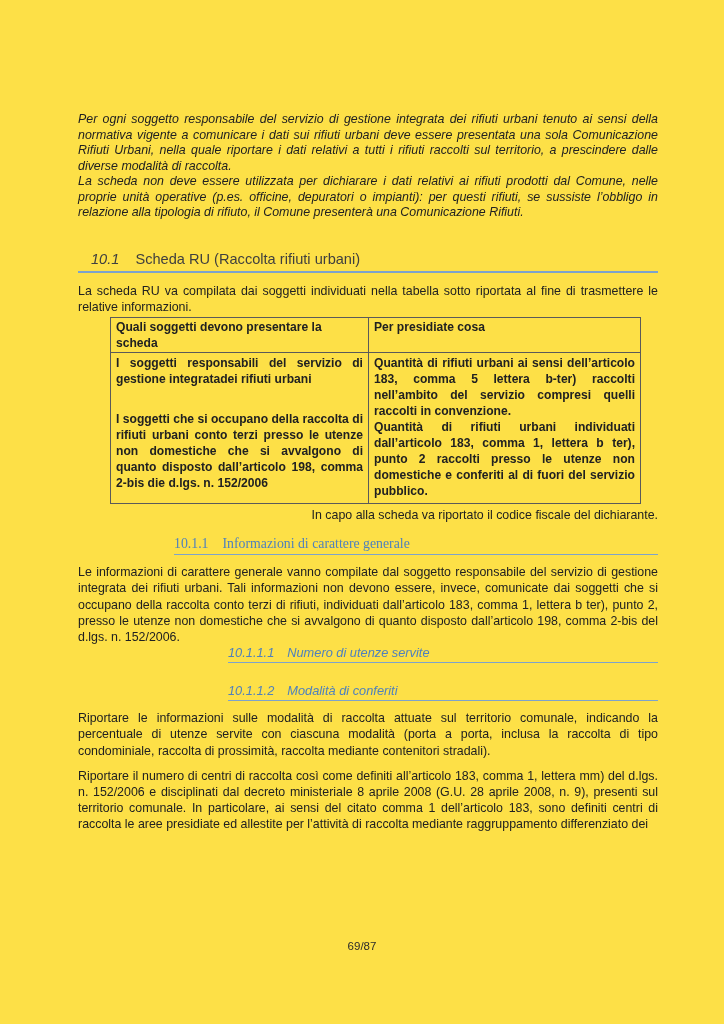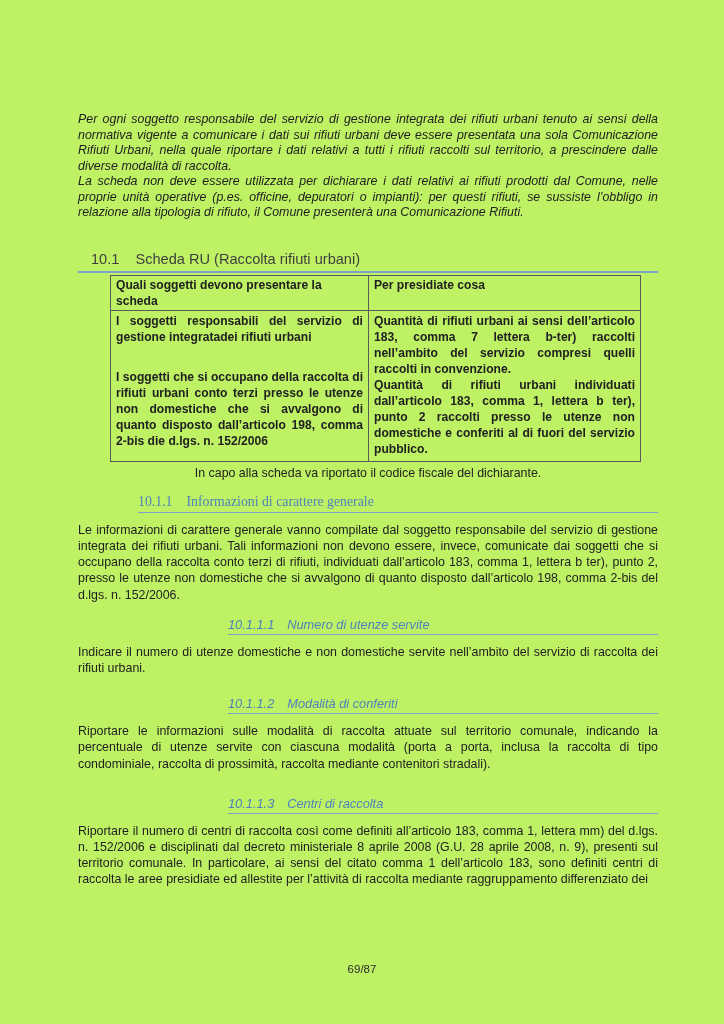--- a/index.html
+++ b/index.html
@@ -7,21 +7,21 @@
     --heading-text:#3f3f3f;
     --heading-accent:#4f81bd;
     --heading-underline:#7da3cc;
     --table-border:#5a5a5a;
     --body-text:#212121;
   }
   html,body{margin:0;padding:0;background:#ffffff;}
   .page{
     position:relative;
     width:724px;height:1024px;
-    background:#bef264;
+    background:#fde047;
     overflow:hidden;
     font-family:"Liberation Sans","DejaVu Sans",sans-serif;
     color:var(--body-text);
   }
   .content{margin:0 66px 0 78px;}
   p{margin:0;}
   .body-text{
     font-size:12.4px;
     line-height:16.2px;
     text-align:justify;
@@ -35,21 +35,21 @@
     text-align:justify;
   }
   .h2{
     margin-top:30px;
     padding:0 0 4px 13px;
     border-bottom:2px solid var(--heading-underline);
     font-size:14.6px;
     color:var(--heading-text);
     white-space:nowrap;
   }
-  .h2 .hnum{margin-right:16px;}
+  .h2 .hnum{margin-right:16px;font-style:italic;}
   .lead{margin-top:10px;}
   table.subjects{
     margin-top:2px;
     margin-left:32px;
     width:530px;
     border-collapse:collapse;
     table-layout:fixed;
   }
   table.subjects th, table.subjects td{
     border:1px solid var(--table-border);
@@ -61,49 +61,49 @@
   }
   table.subjects th{
     text-align:left;
     font-weight:bold;
     padding-top:1px;padding-bottom:1px;
   }
   table.subjects col.c1{width:258px;}
   table.subjects col.c2{width:272px;}
   table.subjects td p{text-align:justify;}
   td .cell-gap{margin-top:24px;}
-  .after-table{margin-top:3px;text-align:center;}
+  .after-table{margin-top:3px;text-align:right;}
   .h3{
     margin-top:13px;
-    margin-left:60px;
+    margin-left:96px;
     padding-bottom:2px;
     border-bottom:1px solid var(--heading-underline);
     font-family:"Liberation Serif","DejaVu Serif",serif;
     font-size:13.8px;
     color:var(--heading-accent);
     white-space:nowrap;
   }
   .h3 .hnum{margin-right:14px;}
   .h4{
     margin-left:150px;
     padding-bottom:2px;
     border-bottom:1px solid var(--heading-underline);
     font-style:italic;
     font-size:12.8px;
     color:var(--heading-accent);
     white-space:nowrap;
   }
   .h4 .hnum{margin-right:13px;}
-  .h4.first{margin-top:14px;}
+  .h4.first{}
   .h4.second{margin-top:20px;}
   .h4.third{margin-top:24px;}
   .para{margin-top:9px;}
   .footer{
     position:absolute;
-    top:963px;left:0;
+    top:940px;left:0;
     width:100%;
     text-align:center;
     font-size:11.5px;
     color:#2b2b2b;
   }
 </style>
 </head>
 <body>
 
 <div class="page">
@@ -111,65 +111,62 @@
 
     <div class="intro">
       <p>Per ogni soggetto responsabile del servizio di gestione integrata dei rifiuti urbani tenuto ai sensi della normativa vigente a comunicare i dati sui rifiuti urbani deve essere presentata una sola Comunicazione Rifiuti Urbani, nella quale riportare i dati relativi a tutti i rifiuti raccolti sul territorio, a prescindere dalle diverse modalità di raccolta.</p>
       <p>La scheda non deve essere utilizzata per dichiarare i dati relativi ai rifiuti prodotti dal Comune, nelle proprie unità operative (p.es. officine, depuratori o impianti): per questi rifiuti, se sussiste l’obbligo in relazione alla tipologia di rifiuto, il Comune presenterà una Comunicazione Rifiuti.</p>
     </div>
 
     <div class="h2">
       <span class="hnum">10.1</span><span>Scheda RU (Raccolta rifiuti urbani)</span>
     </div>
 
+    <p class="body-text lead">La scheda RU va compilata dai soggetti individuati nella tabella sotto riportata al fine di trasmettere le relative informazioni.</p>
 
     <table class="subjects">
       <colgroup>
           <col class="c1">
           <col class="c2">
         </colgroup>
       <thead>
         <tr>
           <th>Quali soggetti devono presentare la scheda</th>
           <th>Per presidiate cosa</th>
         </tr>
       </thead>
       <tbody>
         <tr>
           <td>
             <p>I soggetti responsabili del servizio di gestione integratadei rifiuti urbani</p>
             <p class="cell-gap">I soggetti che si occupano della raccolta di rifiuti urbani conto terzi presso le utenze non domestiche che si avvalgono di quanto disposto dall’articolo 198, comma 2-bis die d.lgs. n. 152/2006</p>
           </td>
           <td>
-            <p>Quantità di rifiuti urbani ai sensi dell’articolo 183, comma 7 lettera b-ter) raccolti nell’ambito del servizio compresi quelli raccolti in convenzione.</p>
+            <p>Quantità di rifiuti urbani ai sensi dell’articolo 183, comma 5 lettera b-ter) raccolti nell’ambito del servizio compresi quelli raccolti in convenzione.</p>
             <p>Quantità di rifiuti urbani individuati dall’articolo 183, comma 1, lettera b ter), punto 2 raccolti presso le utenze non domestiche e conferiti al di fuori del servizio pubblico.</p>
           </td>
         </tr>
       </tbody>
     </table>
 
     <p class="body-text after-table">In capo alla scheda va riportato il codice fiscale del dichiarante.</p>
 
     <div class="h3">
       <span class="hnum">10.1.1</span><span>Informazioni di carattere generale</span>
     </div>
 
     <p class="body-text para">Le informazioni di carattere generale vanno compilate dal soggetto responsabile del servizio di gestione integrata dei rifiuti urbani. Tali informazioni non devono essere, invece, comunicate dai soggetti che si occupano della raccolta conto terzi di rifiuti, individuati dall’articolo 183, comma 1, lettera b ter), punto 2, presso le utenze non domestiche che si avvalgono di quanto disposto dall’articolo 198, comma 2-bis del d.lgs. n. 152/2006.</p>
 
     <div class="h4 first">
       <span class="hnum">10.1.1.1</span><span>Numero di utenze servite</span>
     </div>
-    <p class="body-text para">Indicare il numero di utenze domestiche e non domestiche servite nell’ambito del servizio di raccolta dei rifiuti urbani.</p>
 
     <div class="h4 second">
       <span class="hnum">10.1.1.2</span><span>Modalità di conferiti</span>
     </div>
     <p class="body-text para">Riportare le informazioni sulle modalità di raccolta attuate sul territorio comunale, indicando la percentuale di utenze servite con ciascuna modalità (porta a porta, inclusa la raccolta di tipo condominiale, raccolta di prossimità, raccolta mediante contenitori stradali).</p>
 
-    <div class="h4 third">
-      <span class="hnum">10.1.1.3</span><span>Centri di raccolta</span>
-    </div>
     <p class="body-text para">Riportare il numero di centri di raccolta così come definiti all’articolo 183, comma 1, lettera mm) del d.lgs. n. 152/2006 e disciplinati dal decreto ministeriale 8 aprile 2008 (G.U. 28 aprile 2008, n. 9), presenti sul territorio comunale. In particolare, ai sensi del citato comma 1 dell’articolo 183, sono definiti centri di raccolta le aree presidiate ed allestite per l’attività di raccolta mediante raggruppamento differenziato dei</p>
 
   </div>
 
   <div class="footer">69/87</div>
 </div>
 
 </body></html>

